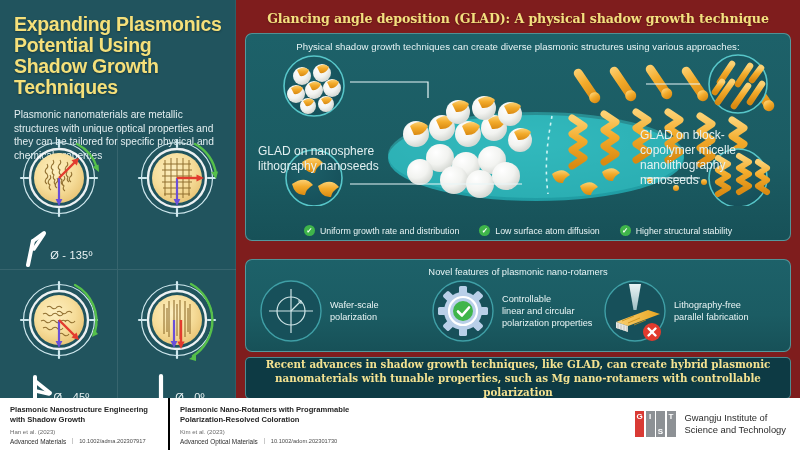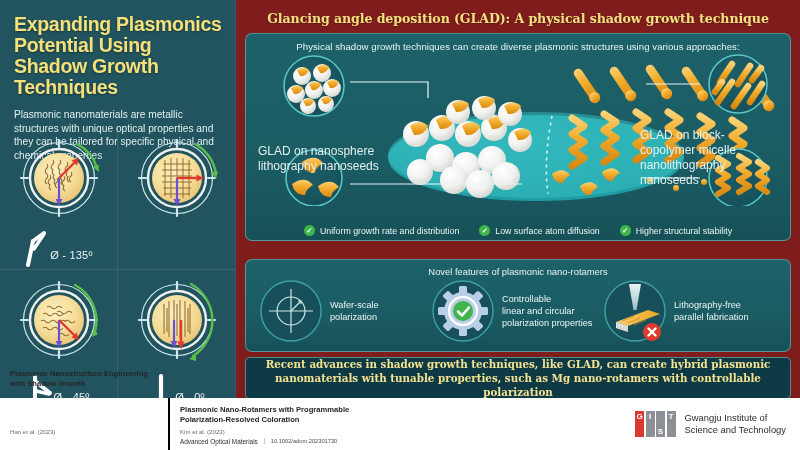--- a/index.html
+++ b/index.html
@@ -171,21 +171,21 @@
   .footer {
     position: absolute; left: 0; bottom: 0;
     width: 800px; height: 52px;
     background: #ffffff;
     display: flex; align-items: stretch;
   }
   .cite {
     padding: 6px 8px 4px 10px;
     display: flex; flex-direction: column; justify-content: center;
   }
-  .cite.c1 { width: 168px; gap: 36px; }
+  .cite.c1 { width: 168px; }
   .cite.c2 { width: 222px; border-left: 2px solid #000000; }
   .cite-title { font-size: 7.6px; line-height: 9.6px; color: #262626; font-weight: 600; }
   .cite-auth { font-size: 6.1px; color: #6b6b6b; margin-top: 3px; }
   .cite-meta { display: flex; align-items: center; gap: 6px; margin-top: 3px; }
   .cite-journal { font-size: 6.4px; color: #2e2e2e; }
   .cite-doi { font-size: 5.7px; color: #4a4a4a; border-left: 1px solid #c9c9c9; padding-left: 6px; }
 
   .logo-area {
     margin-left: auto; display: flex; align-items: center; gap: 9px;
     padding-right: 14px;

